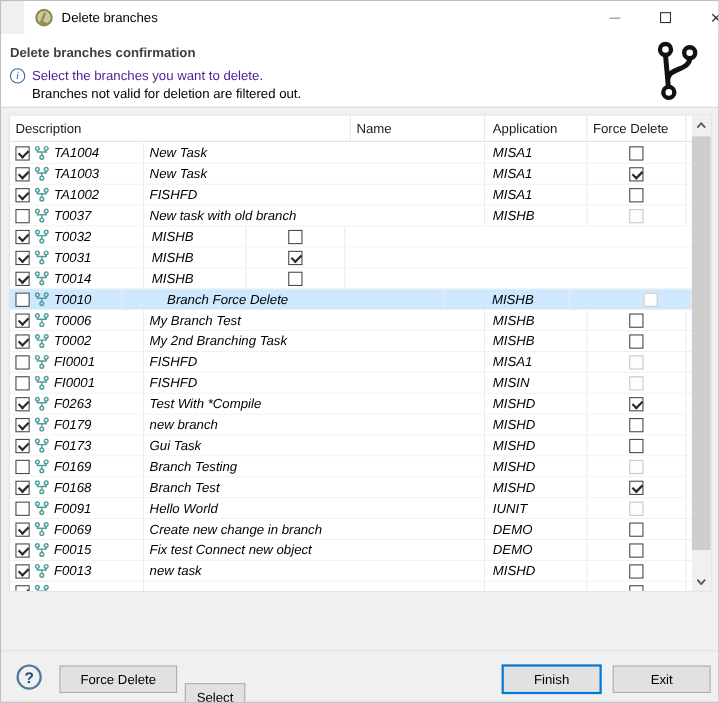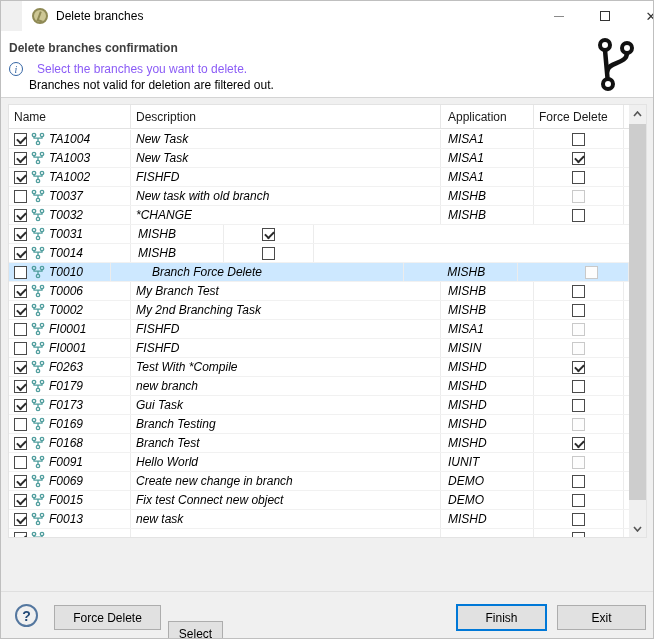--- a/index.html
+++ b/index.html
@@ -15,21 +15,21 @@
   .win-controls{position:absolute;right:0;top:0;height:30px;display:flex;}
   .win-btn{width:46px;height:30px;display:flex;align-items:center;justify-content:center;}
   .glyph-min{width:10px;height:1px;background:#8a8a8a;display:block;}
   .glyph-max{width:10px;height:10px;border:1px solid #333;display:block;}
   .glyph-close{font-size:13px;color:#333;line-height:1;}
 
   
   .header{position:absolute;left:0;top:30px;width:100%;height:67px;background:#fff;border-bottom:1px solid #d4d4d4;}
   .header-title{position:absolute;left:8px;top:10px;font-size:12px;font-weight:bold;color:#404040;}
   .info-icon{position:absolute;left:8px;top:31px;width:14px;height:14px;border:1px solid #3465a4;border-radius:50%;color:#3465a4;font-family:"Liberation Serif",serif;font-style:italic;font-size:10px;display:flex;align-items:center;justify-content:center;}
-  .msg-line1{position:absolute;left:28px;top:31px;font-size:12px;color:#8b5cf6;margin-left:8px;}
+  .msg-line1{position:absolute;left:28px;top:31px;font-size:12px;color:#4c1d95;}
   .msg-line2{position:absolute;left:28px;top:47px;font-size:12px;color:#000;}
   .branch-logo{position:absolute;right:16px;top:6px;}
 
   
   .table{position:absolute;left:8px;top:104px;width:637px;height:432px;background:#fff;outline:1px solid #e3e3e3;}
   .thead{display:flex;height:24px;border-bottom:1px solid #e2e2e2;font-size:12px;color:#1a1a1a;background:#fff;}
   .th{display:flex;align-items:center;border-right:1px solid #e7e7e7;}
   .th-name{width:122px;padding-left:5px;}
   .th-desc{width:310px;padding-left:5px;}
   .th-app{width:93px;padding-left:7px;}
@@ -95,22 +95,22 @@
       <path d="M10 13 L12.5 41" stroke="#111" stroke-width="4.5" fill="none" stroke-linecap="round"></path>
       <path d="M32 16 C32 27 12.5 25 12.5 34" stroke="#111" stroke-width="4.5" fill="none" stroke-linecap="round"></path>
       <circle cx="10" cy="8" r="5" fill="#fff" stroke="#111" stroke-width="4"></circle>
       <circle cx="32" cy="11" r="5" fill="#fff" stroke="#111" stroke-width="4"></circle>
       <circle cx="13" cy="47" r="5" fill="#fff" stroke="#111" stroke-width="4"></circle>
     </svg>
   </div>
 
   <div class="table">
     <div class="thead">
+      <div class="th th-desc">Description</div>
       <div class="th th-name">Name</div>
-      <div class="th th-desc">Description</div>
       <div class="th th-app">Application</div>
       <div class="th th-force">Force Delete</div>
     </div>
     <div class="tbody" id="tbody">
         <div class="row">
     <div class="cell c-name">
       <span class="cb name-cb checked"></span>
       <svg class="row-icon" width="14" height="14" viewBox="0 0 14 14">
         <g fill="none" stroke="#4f9d9d" stroke-width="1.3">
           <path d="M3 4.7 V6.2 H11 V4.7 M7 6.2 V9.3"></path>
@@ -190,21 +190,20 @@
       <svg class="row-icon" width="14" height="14" viewBox="0 0 14 14">
         <g fill="none" stroke="#4f9d9d" stroke-width="1.3">
           <path d="M3 4.7 V6.2 H11 V4.7 M7 6.2 V9.3"></path>
           <circle cx="3" cy="3" r="1.7"></circle>
           <circle cx="11" cy="3" r="1.7"></circle>
           <circle cx="7" cy="11" r="1.7"></circle>
         </g>
       </svg>
       <span class="nm">T0032</span>
     </div>
-    <div class="cell c-desc">*CHANGE</div>
     <div class="cell c-app">MISHB</div>
     <div class="cell c-force">
       <span class="cb force-cb"></span>
     </div>
   </div>
         <div class="row">
     <div class="cell c-name">
       <span class="cb name-cb checked"></span>
       <svg class="row-icon" width="14" height="14" viewBox="0 0 14 14">
         <g fill="none" stroke="#4f9d9d" stroke-width="1.3">

